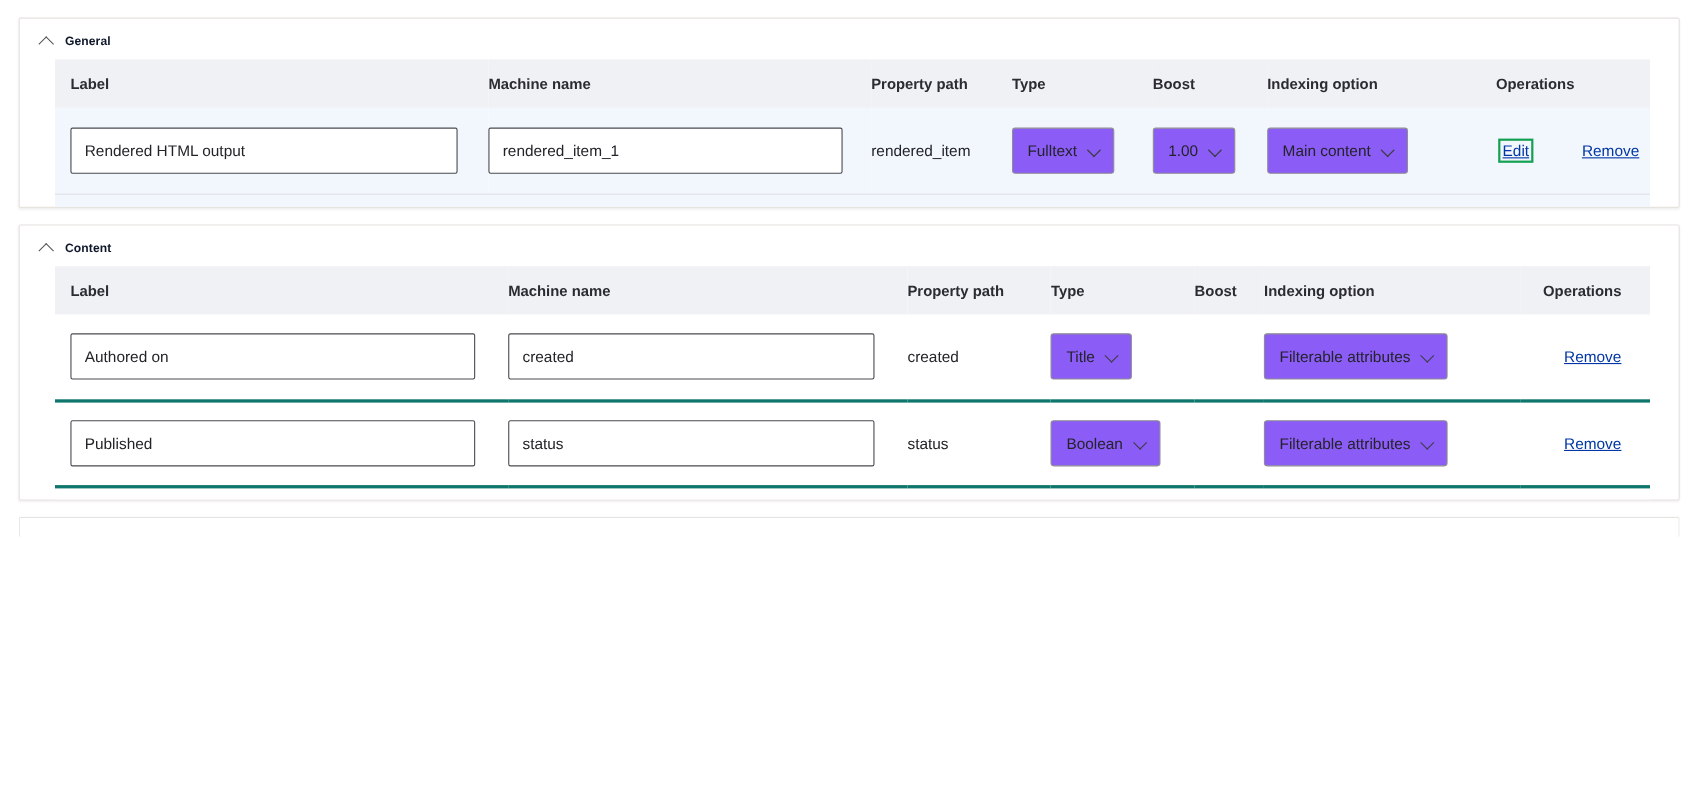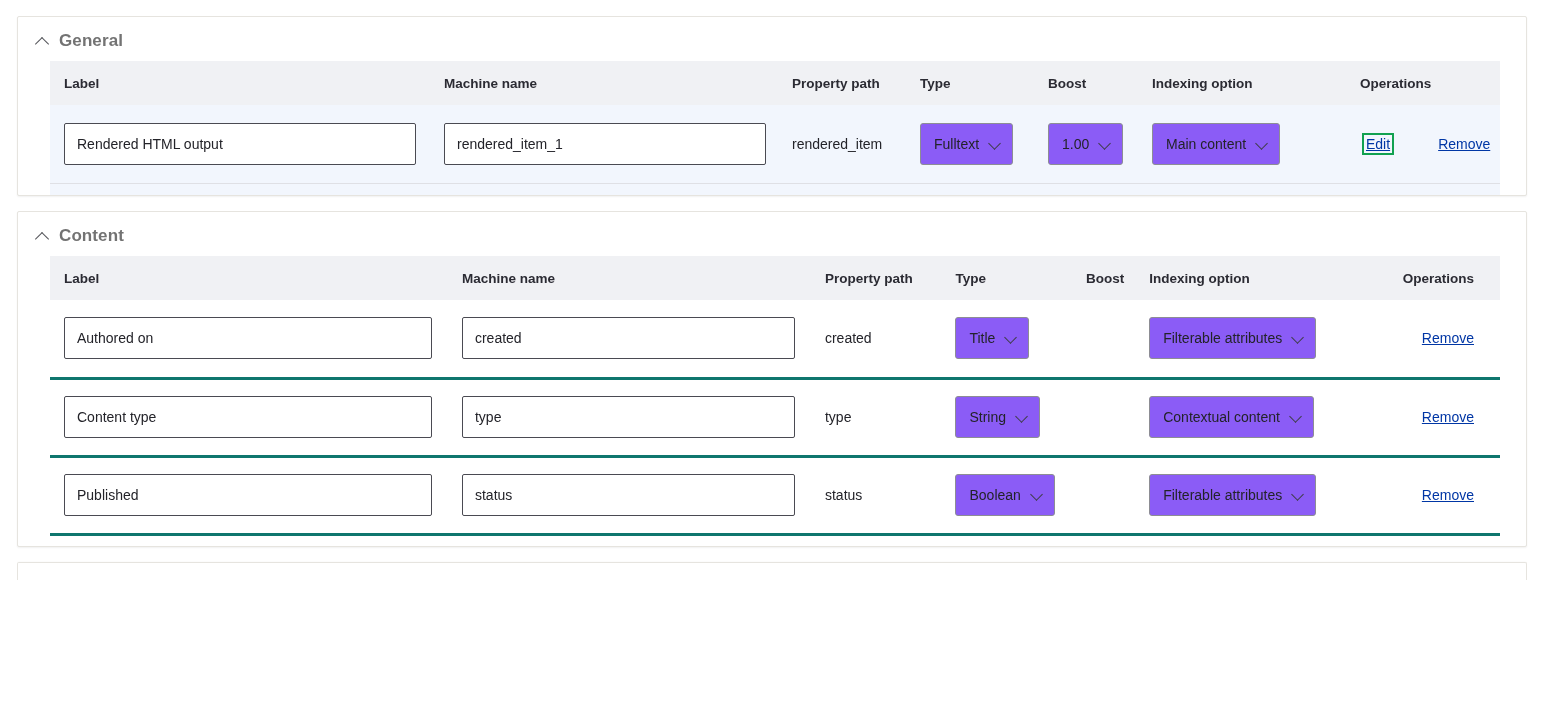--- a/index.html
+++ b/index.html
@@ -50,23 +50,23 @@
     left: 1px;
     top: 4px;
     width: 9px;
     height: 9px;
     border-left: 1.4px solid #55565b;
     border-top: 1.4px solid #55565b;
     transform: rotate(45deg);
   }
 
   .panel-title {
-    font-size: 17px;
+    font-size: 11px;
     font-weight: bold;
-    color: #737373;
+    color: #0f172a;
     letter-spacing: 0.1px;
   }
 
   .panel-body {
     padding: 0 26px 0 32px;
   }
 
   
   table.fields {
     width: 100%;
@@ -354,49 +354,20 @@
               <div class="select-wrap">
                 <span class="sel-label">Filterable attributes</span>
                 <span class="chevron-down"></span>
               </div>
             </td>
             <td class="td-ops">
               <a class="op-link">Remove</a>
             </td>
           </tr>
 
-          <tr>
-            <td>
-              <div class="input-pad-content-label">
-                <input class="text-field" type="text" value="Content type" style="">
-              </div>
-            </td>
-            <td>
-              <div class="input-pad-content-machine">
-                <input class="text-field" type="text" value="type" style="">
-              </div>
-            </td>
-            <td class="cell-text">type</td>
-            <td>
-              <div class="select-wrap">
-                <span class="sel-label">String</span>
-                <span class="chevron-down"></span>
-              </div>
-            </td>
-            <td></td>
-            <td>
-              <div class="select-wrap">
-                <span class="sel-label">Contextual content</span>
-                <span class="chevron-down"></span>
-              </div>
-            </td>
-            <td class="td-ops">
-              <a class="op-link">Remove</a>
-            </td>
-          </tr>
 
           <tr>
             <td>
               <div class="input-pad-content-label">
                 <input class="text-field" type="text" value="Published" style="">
               </div>
             </td>
             <td>
               <div class="input-pad-content-machine">
                 <input class="text-field" type="text" value="status" style="">

